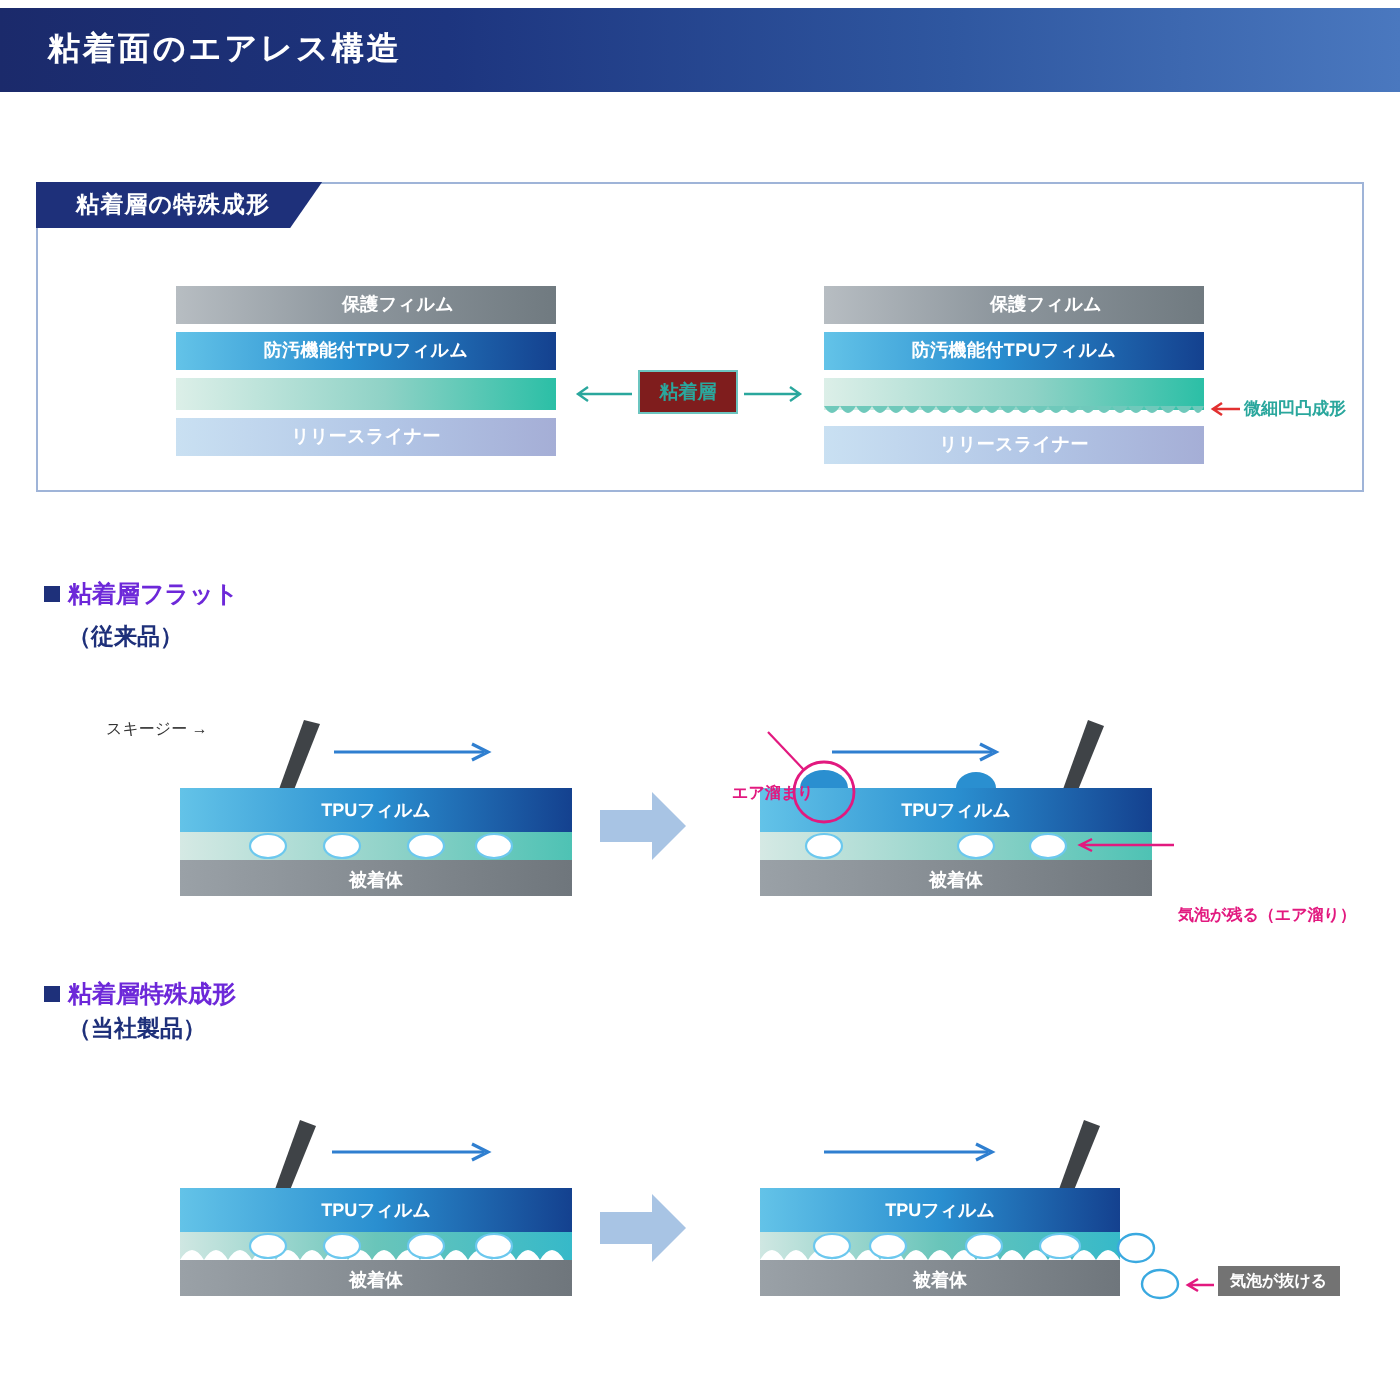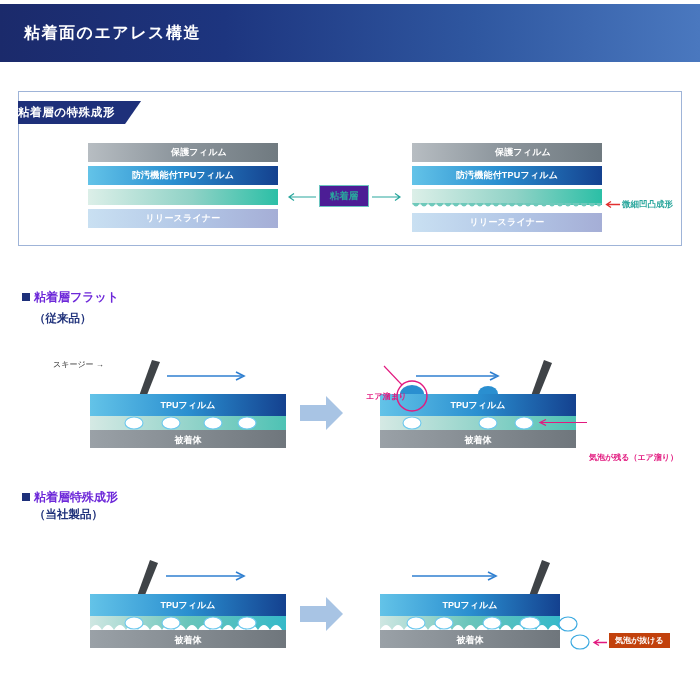--- a/index.html
+++ b/index.html
@@ -5,38 +5,38 @@
   html,body{margin:0;padding:0;}
   body{
     width:700px;height:700px;background:#ffffff;
     font-family:"Liberation Sans","DejaVu Sans",sans-serif;
     color:#1b2a5e;position:relative;overflow:hidden;
   }
   .page{position:absolute;inset:0;}
 
   
   .header{
-    position:absolute;left:0;top:4px;width:700px;height:58px;
+    position:absolute;left:0;top:4px;width:700px;height:42px;
     background:linear-gradient(90deg,#1b2a6b 0%,#1d357f 32%,#2f57a0 68%,#4a78bf 100%);
     font-family:Liberation Serif, serif;
   }
   .header-title{
     position:absolute;left:24px;top:50%;transform:translateY(-50%);
     color:#ffffff;font-size:16px;font-weight:bold;letter-spacing:1.5px;
     white-space:nowrap;
   }
 
   
   .panel{
     position:absolute;left:18px;top:91px;width:664px;height:155px;
     border:1px solid #9fb4d8;background:#fff;box-sizing:border-box;
   }
   .panel-tab{
-    position:absolute;left:18px;top:101px;height:23px;
-    background:#1e307a;display:flex;align-items:center;padding-left:0;padding-right:26px;
+    position:absolute;left:18px;top:91px;height:23px;
+    background:#1e307a;display:flex;align-items:center;padding-left:20px;padding-right:26px;
     clip-path:polygon(0 0,100% 0,calc(100% - 16px) 100%,0 100%);
   }
   .panel-tab-label{color:#fff;font-size:11.5px;font-weight:bold;letter-spacing:.6px;white-space:nowrap;}
 
   
   .stack{position:absolute;width:190px;}
   .stack.left{left:88px;top:143px;}
   .stack.right{left:412px;top:143px;}
   .layer{
     position:relative;height:19px;margin-bottom:4px;
@@ -46,21 +46,21 @@
   .ly-protect{background:linear-gradient(90deg,#b7bdc2 0%,#8e979e 45%,#707a80 100%);padding-left:32px;}
   .ly-tpu{background:linear-gradient(90deg,#63c3e8 0%,#2a8fd0 45%,#14418f 100%);}
   .ly-adh{background:linear-gradient(90deg,#dcefe8 0%,#8fd2c6 55%,#2bbfa6 100%);height:16px;}
   .ly-liner{background:linear-gradient(90deg,#c9e0f2 0%,#b2c6e6 55%,#a5aed6 100%);}
   .ly-adh-wavy{margin-bottom:8px;}
   .wave-mask{position:absolute;left:0;bottom:-6px;width:190px;height:8px;}
 
   
   .adh-box{
     position:absolute;left:319px;top:185px;width:50px;height:22px;
-    border:1px solid #6cc5c0;box-sizing:border-box;background:#4c1d95;
+    border:1px solid #6cc5c0;box-sizing:border-box;background:#7f1d1d;
     display:flex;align-items:center;justify-content:center;
     color:#2aa79d;font-size:9.5px;font-weight:bold;
   }
   .mini-arrow{position:absolute;top:192px;height:10px;}
 
   .micro-label{
     position:absolute;left:622px;top:199px;
     color:#2aa79d;font-size:8.5px;font-weight:bold;white-space:nowrap;
   }
 
@@ -69,21 +69,21 @@
   .sec-sub{position:absolute;font-size:11.5px;font-weight:bold;color:#1e307a;white-space:nowrap;}
   .sq{display:inline-block;width:8px;height:8px;background:#1e307a;margin-right:4px;}
 
   
   .fig{position:absolute;text-align:center;}
   .fig svg{display:block;}
 
   .sm-label{position:absolute;font-size:8px;color:#333;white-space:nowrap;}
   .pink-label{position:absolute;font-size:8px;color:#e2197f;font-weight:bold;white-space:nowrap;margin-top:35px;}
   .pink-chip{
-    position:absolute;background:#c2410c;color:#fff;font-size:8px;font-weight:bold;
+    position:absolute;background:#737373;color:#fff;font-size:8px;font-weight:bold;
     padding:2px 6px;white-space:nowrap;
   }
 </style>
 </head>
 <body>
 
 <div class="page">
 
   <div class="header">
     <div class="header-title">粘着面のエアレス構造</div>

